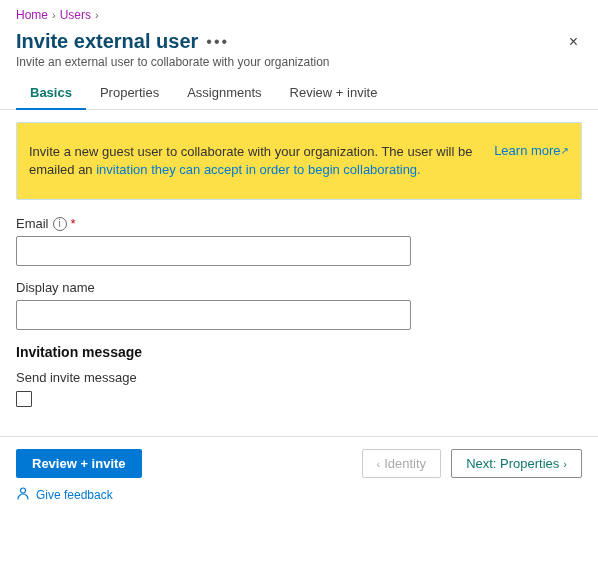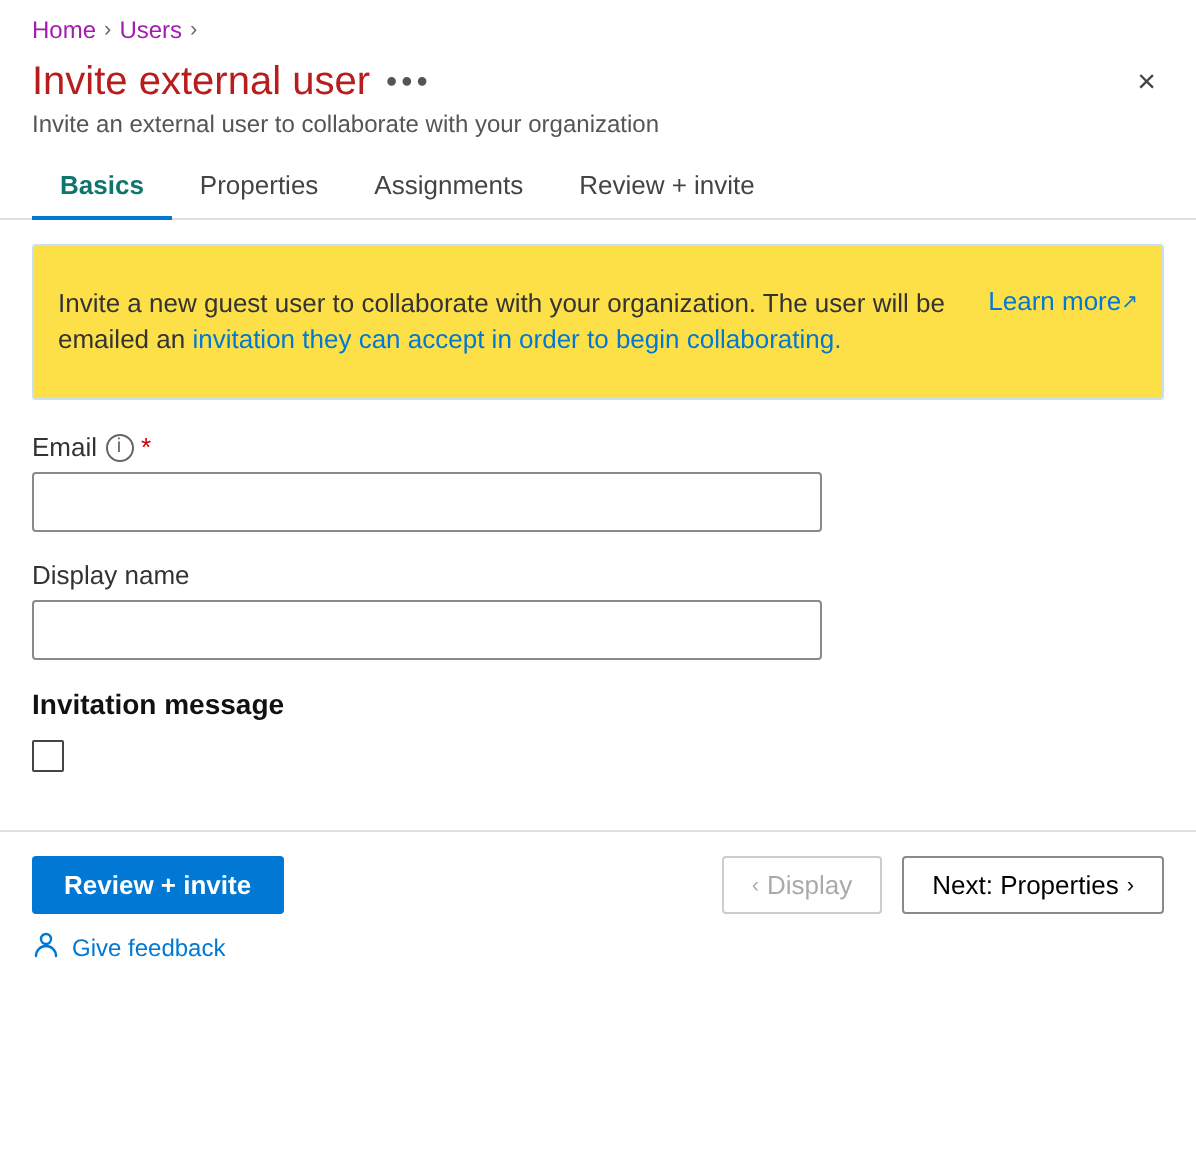--- a/index.html
+++ b/index.html
@@ -35,22 +35,22 @@
       justify-content: space-between;
       padding: 4px 16px 2px 16px;
     }
     .header-left {
       display: flex;
       align-items: center;
       gap: 8px;
     }
     .page-title {
       font-size: 20px;
-      font-weight: 400;
-      color: #b91c1c;
+      font-weight: 700;
+      color: #0c4a6e;
     }
     .more-icon {
       color: #555;
       font-size: 16px;
       cursor: pointer;
       letter-spacing: 2px;
     }
     .close-btn {
       background: none;
       border: none;
@@ -227,21 +227,21 @@
       align-items: center;
       gap: 4px;
     }
     .btn-nav.disabled {
       color: #aaa;
       border-color: #ccc;
       cursor: default;
     }
     .btn-nav-next {
       background: #fff;
-      color: #000000;
+      color: #0f766e;
       border: 1px solid #8a8a8a;
       border-radius: 2px;
       padding: 6px 14px;
       font-size: 13px;
       cursor: pointer;
       display: flex;
       align-items: center;
       gap: 4px;
     }
     .nav-spacer { flex: 1; }
@@ -311,34 +311,37 @@
     <input class="text-input" type="text" value="" placeholder="" style="">
   </div>
 
   <div class="field-group">
     <div class="field-label">Display name</div>
     <input class="text-input" type="text" value="" placeholder="" style="">
   </div>
 
   <div class="section-title-msg">Invitation message</div>
 
+  <div class="checkbox-row">
+    <span class="checkbox-label">Send invite message</span>
+  </div>
   <div>
     <input type="checkbox" class="custom-checkbox" style="">
   </div>
 
 </div>
 
 <hr class="divider">
 
 <div class="footer-actions">
   <button class="btn-primary">Review + invite</button>
   <div class="nav-spacer"></div>
   <button class="btn-nav disabled">
     <span class="chevron">‹</span>
-    <span>Display</span>
+    <span>Identity</span>
   </button>
   <button class="btn-nav-next">
     <span>Next: Properties</span>
     <span class="chevron">›</span>
   </button>
 </div>
 
 <div class="feedback-row">
   <span class="feedback-icon">
     <svg width="14" height="14" viewBox="0 0 14 14" fill="none" xmlns="http://www.w3.org/2000/svg">

